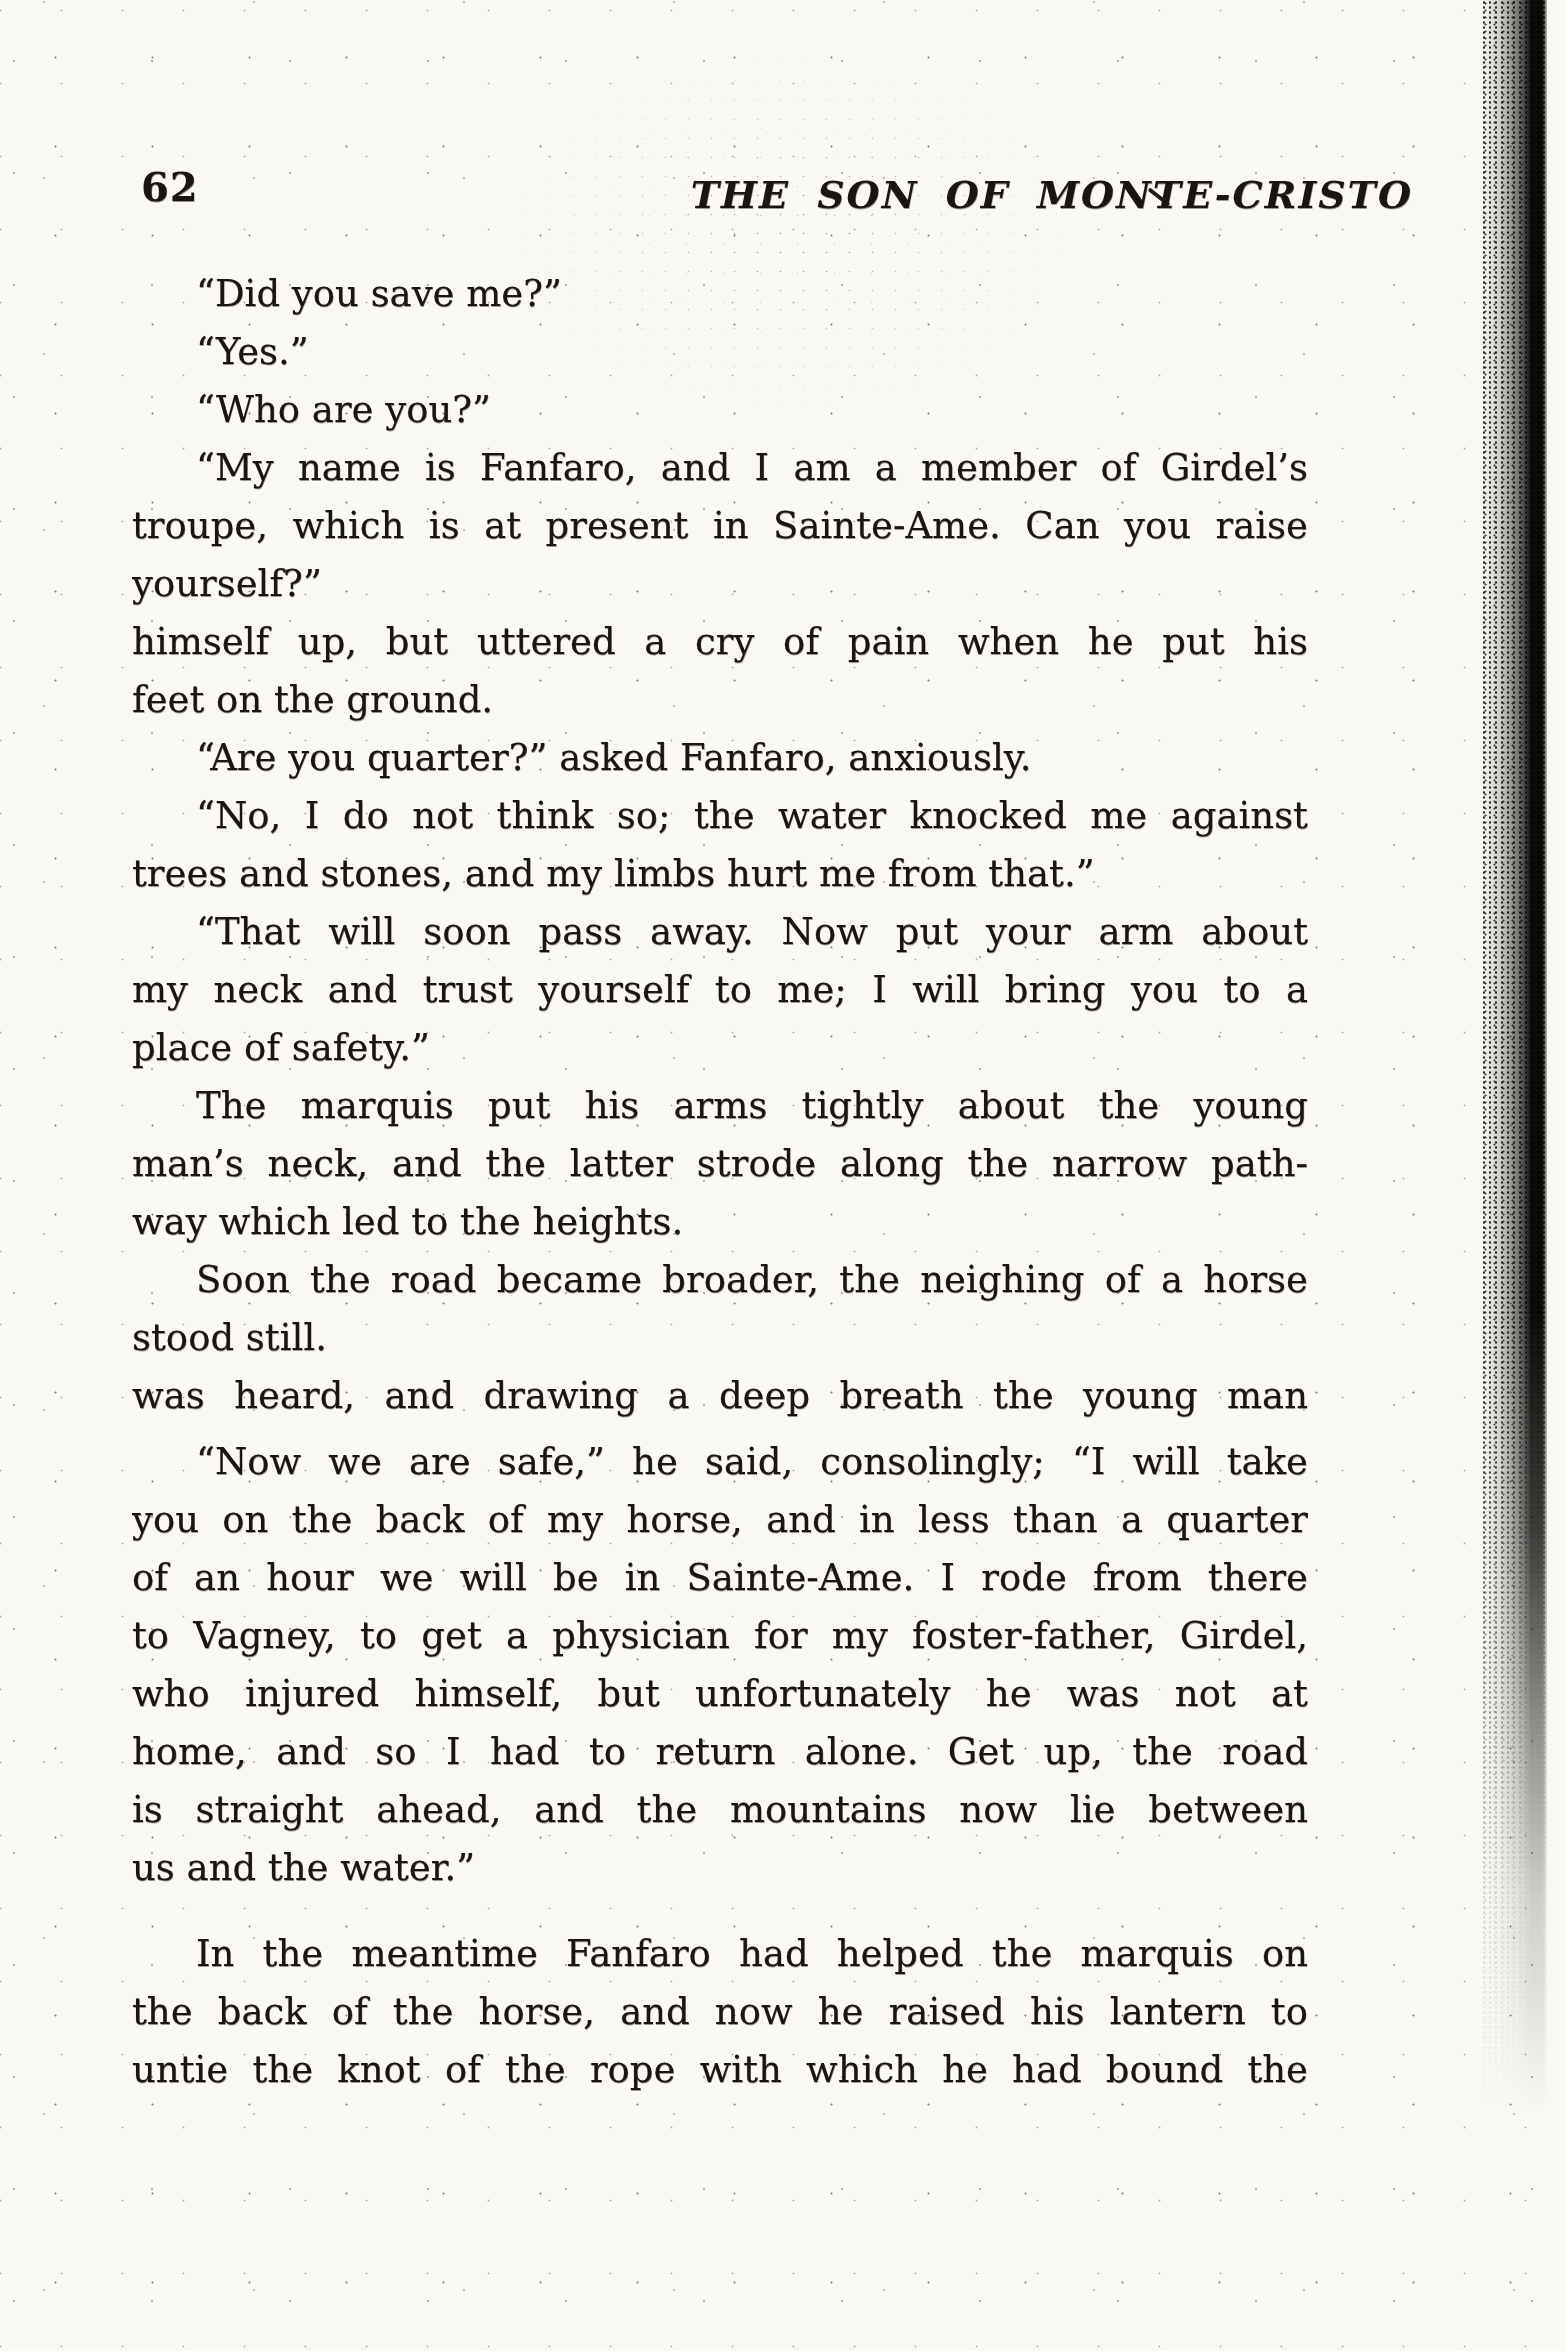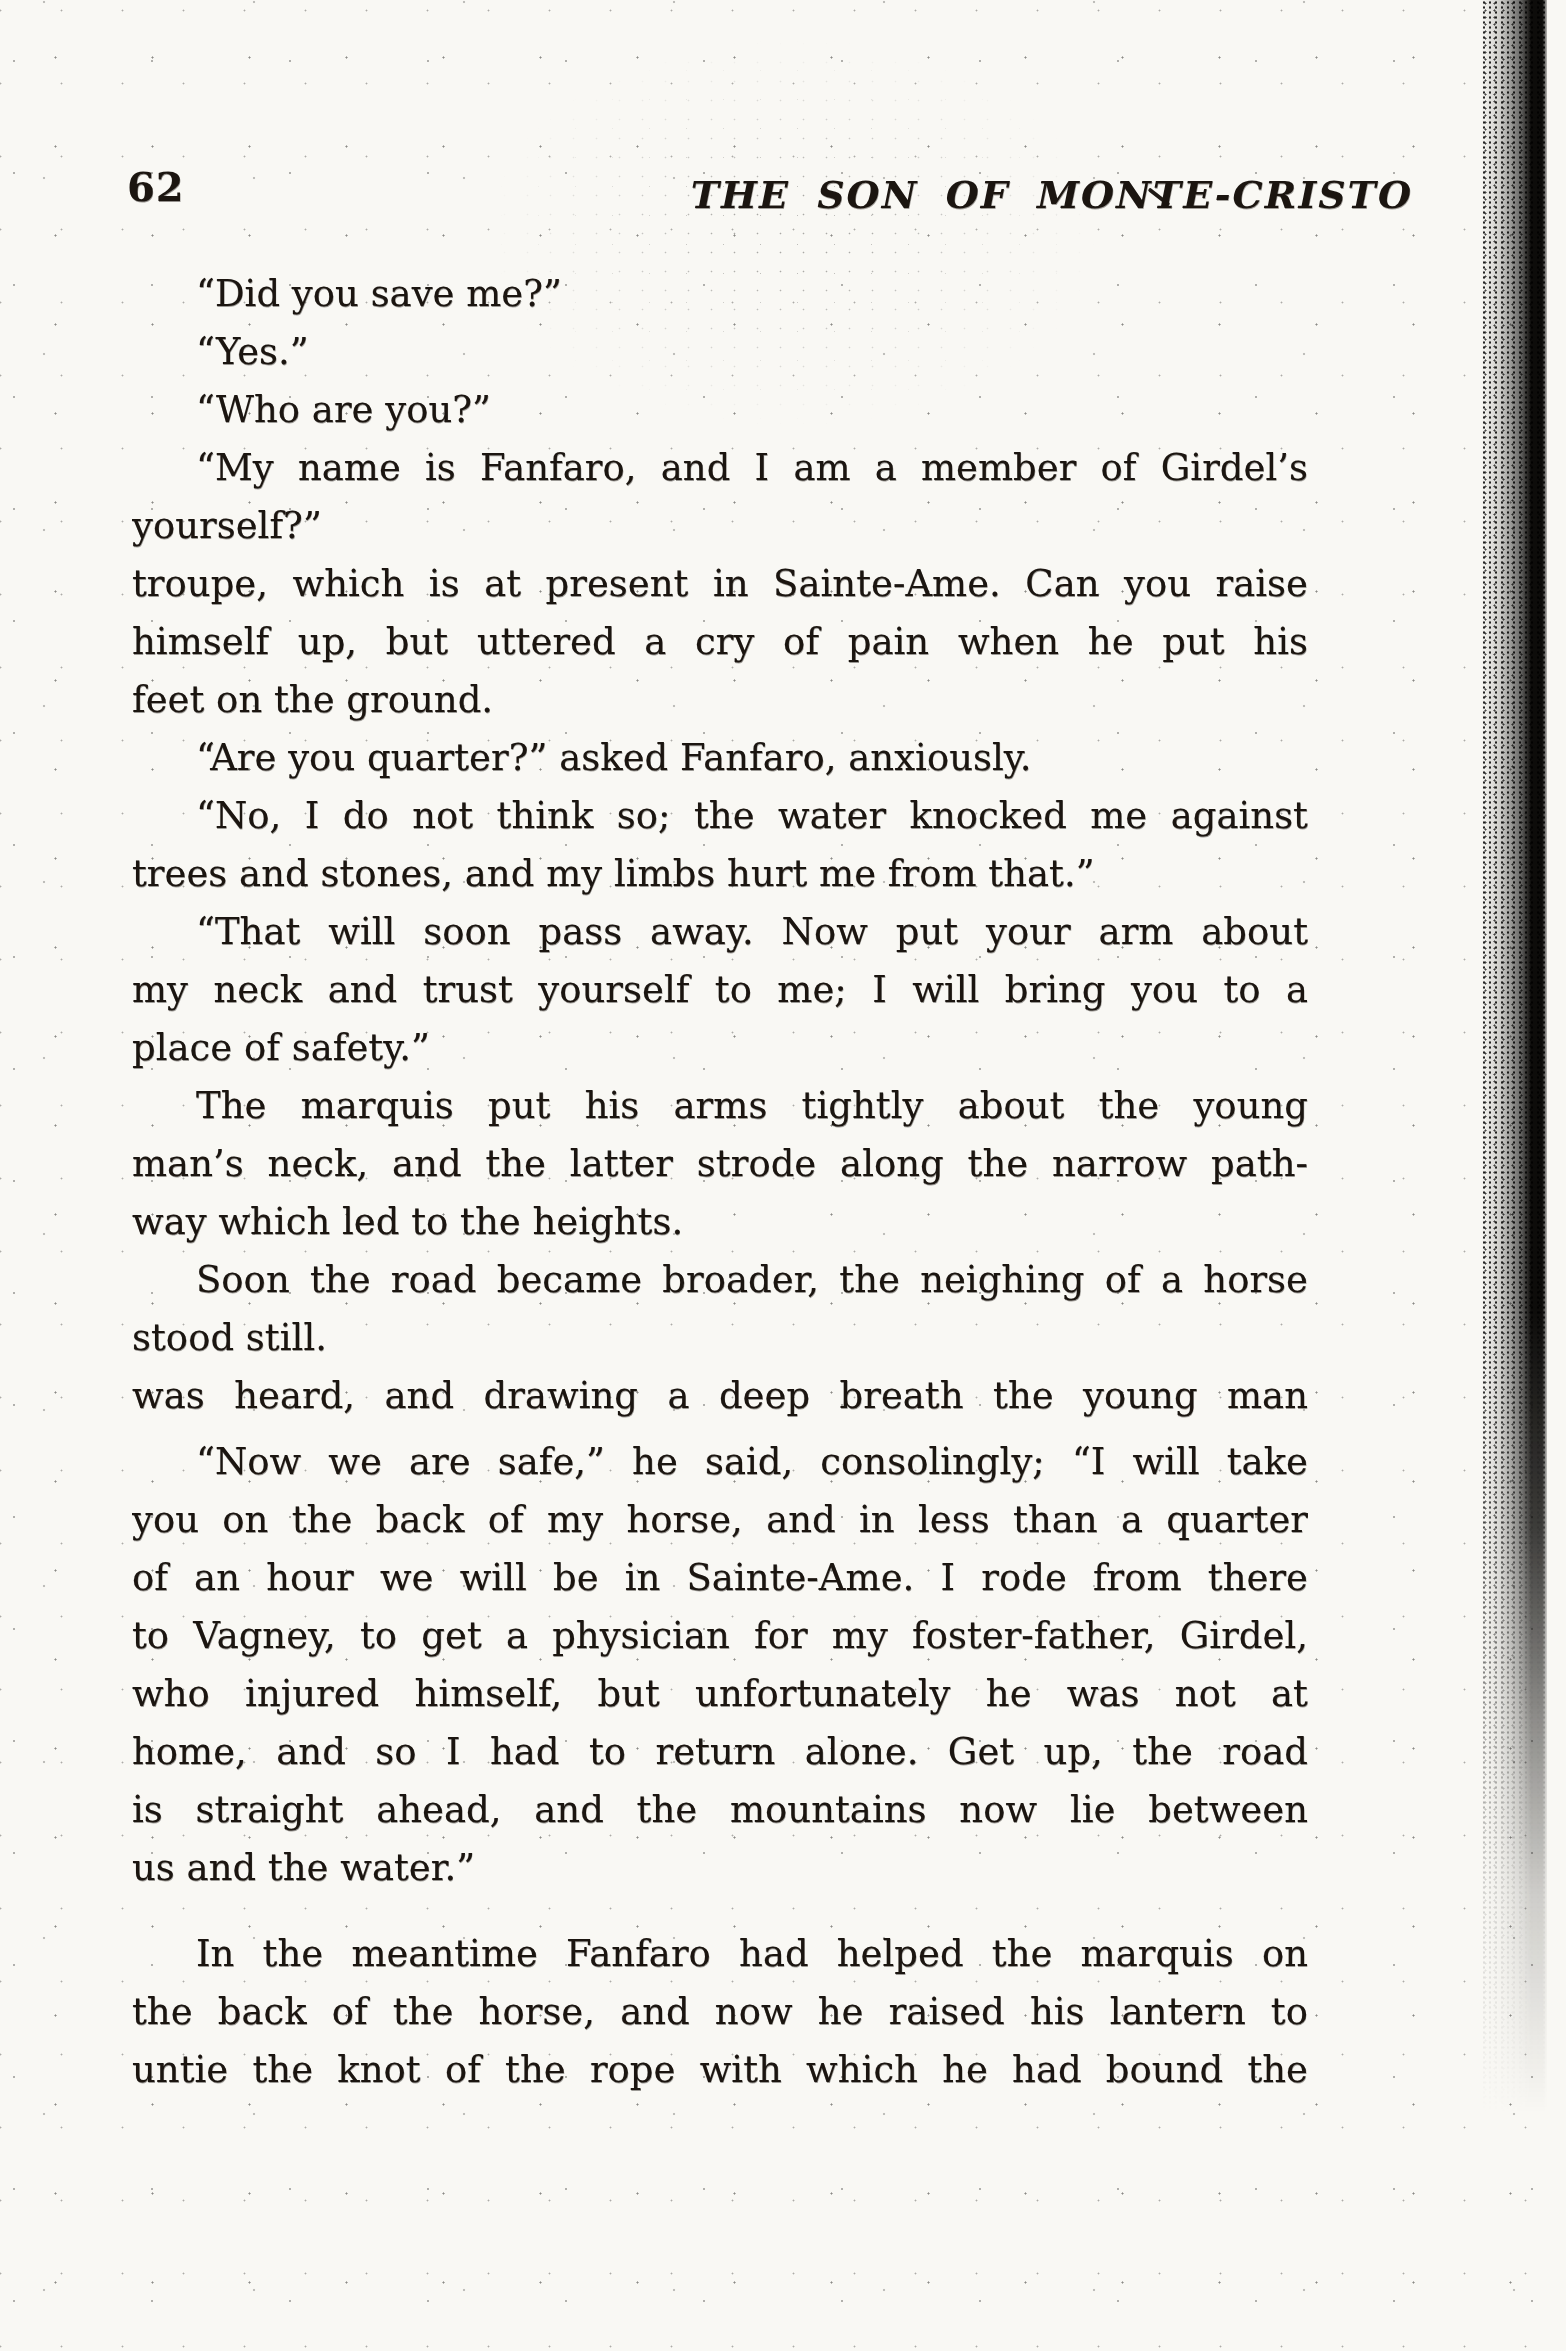--- a/index.html
+++ b/index.html
@@ -44,21 +44,21 @@
     background-image:
       radial-gradient(circle, rgba(0,0,0,.85) 0.9px, transparent 1.4px),
       radial-gradient(circle, rgba(0,0,0,.7) 0.8px, transparent 1.3px),
       linear-gradient(to right, rgba(0,0,0,0) 0%, rgba(0,0,0,.18) 30%, rgba(0,0,0,.55) 58%, #0d0c0a 76%, #0d0c0a 93%, rgba(0,0,0,.25) 100%);
     background-size: 6px 5px, 9px 7px, 100% 100%;
     -webkit-mask-image: linear-gradient(to bottom,#000 0%,#000 60%,rgba(0,0,0,.8) 70%,rgba(0,0,0,.45) 79%,rgba(0,0,0,.18) 87%,transparent 97%);
     mask-image: linear-gradient(to bottom,#000 0%,#000 60%,rgba(0,0,0,.8) 70%,rgba(0,0,0,.45) 79%,rgba(0,0,0,.18) 87%,transparent 97%);
     pointer-events:none;
   }
   .folio{
-    position:absolute;left:127px;top:165px;
+    position:absolute;left:141px;top:165px;
     font-size:40px;font-weight:700;line-height:44px;
     letter-spacing:1px;
     text-shadow:0.5px 0.6px 0 rgba(27,21,16,.45);
   }
   .running-title{
     position:absolute;left:0;top:174px;width:1413px;
     text-align:right;
     font-size:38px;font-style:italic;font-weight:700;line-height:42px;
     letter-spacing:2px;word-spacing:12px;
     text-shadow:0.5px 0.6px 0 rgba(27,21,16,.4);
@@ -102,22 +102,22 @@
         <div class="line indent">“Did you save me?”</div>
       </div>
       <div class="para">
         <div class="line indent">“Yes.”</div>
       </div>
       <div class="para">
         <div class="line indent">“Who are you?”</div>
       </div>
       <div class="para">
         <div class="line indent just">“My name is Fanfaro, and I am a member of Girdel’s</div>
+        <div class="line just">troupe, which is at present in Sainte-Ame.  Can you raise</div>
         <div class="line">yourself?”</div>
-        <div class="line just">troupe, which is at present in Sainte-Ame.  Can you raise</div>
       </div>
       <div class="para">
         <div class="line just">himself up, but uttered a cry of pain when he put his</div>
         <div class="line">feet on the ground.</div>
       </div>
       <div class="para">
         <div class="line indent">“Are you quarter?” asked Fanfaro, anxiously.</div>
       </div>
       <div class="para">
         <div class="line indent just">“No, I do not think so; the water knocked me against</div>

